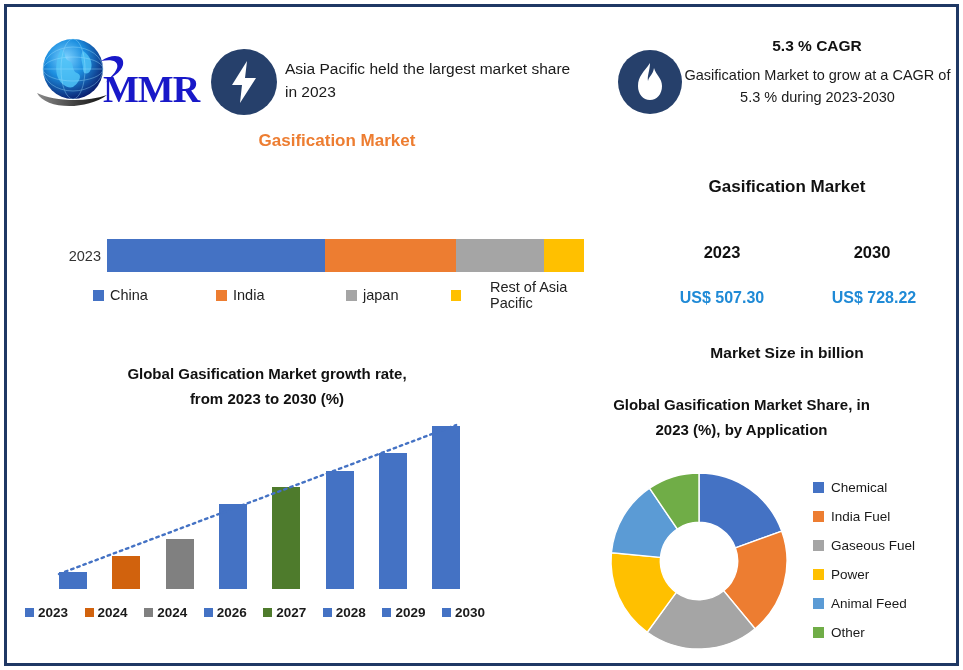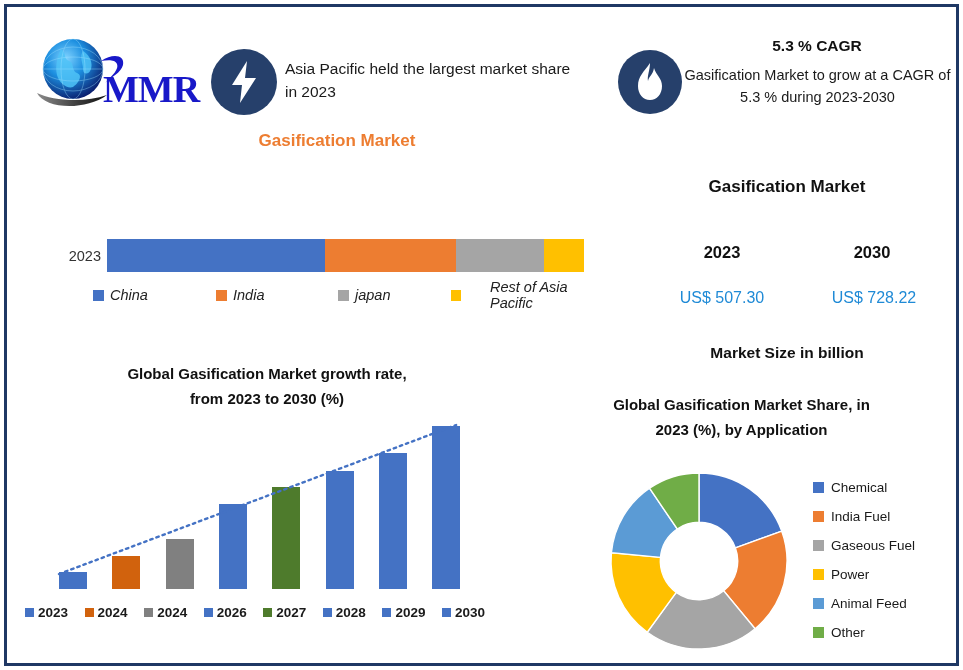--- a/index.html
+++ b/index.html
@@ -105,21 +105,21 @@
     display: flex;
   }
   .stack-seg { height: 100%; }
   .stack-legend {
     left: 86px; top: 278px; width: 510px;
     display: flex;
     align-items: center;
     font-size: 14.5px;
     color: #222222;
   }
-  .slg-item { display: flex; align-items: center; font-style: italic; }
+  .slg-item { display: flex; align-items: center; }
   .slg-sq { width: 11px; height: 11px; margin-right: 6px; }
 
   
   .ms-title {
     left: 620px; top: 170px; width: 320px;
     text-align: center;
     font-size: 17px;
     font-weight: bold;
     color: #111111;
   }
@@ -129,21 +129,21 @@
     font-weight: bold;
     color: #111111;
     text-align: center;
     width: 120px;
   }
   .ms-year-a { left: 655px; }
   .ms-year-b { left: 805px; }
   .ms-val {
     top: 282px;
     font-size: 16px;
-    font-weight: normal;
+    font-weight: bold;
     color: #1F8AD6;
     text-align: center;
     width: 140px;
   }
   .ms-val-a { left: 645px; }
   .ms-val-b { left: 797px; }
   .ms-caption {
     left: 620px; top: 337px; width: 320px;
     text-align: center;
     font-size: 15.5px;
@@ -265,21 +265,21 @@
       </div>
     <div class="abs stack-legend" id="stack-legend" style="position: absolute; height: 20px;">
         <div class="slg-item" style="position: absolute; left: 0px;">
           <span class="slg-sq" style="background: rgb(68, 114, 196);"></span>
           <span>China</span>
         </div>
         <div class="slg-item" style="position: absolute; left: 123px;">
           <span class="slg-sq" style="background: rgb(237, 125, 49);"></span>
           <span>India</span>
         </div>
-        <div class="slg-item" style="position: absolute; left: 245px;">
+        <div class="slg-item" style="position: absolute; left: 253px;">
           <span class="slg-sq" style="background: rgb(165, 165, 165);"></span>
           <span>japan</span>
         </div>
         <div class="slg-item" style="position: absolute; left: 358px; gap: 23px;">
           <span class="slg-sq" style="background: rgb(255, 192, 0);"></span>
           <span>Rest of Asia Pacific</span>
         </div>
       </div>
 
     <div class="abs ms-title">Gasification Market</div>

